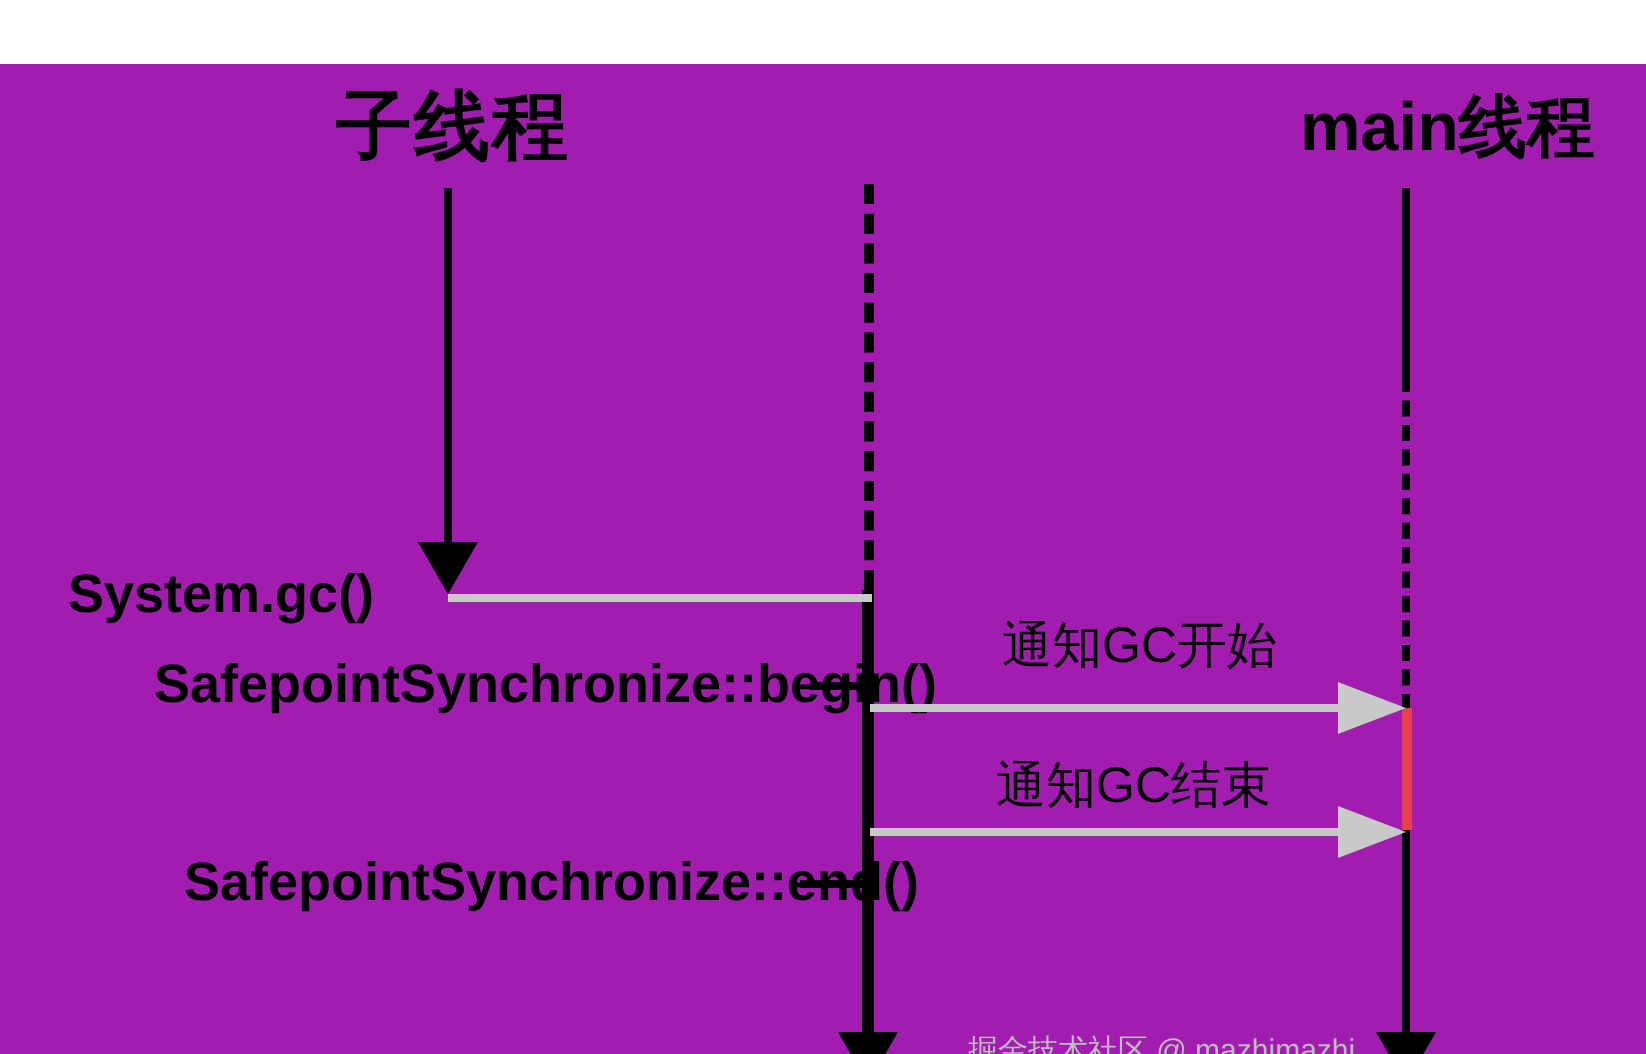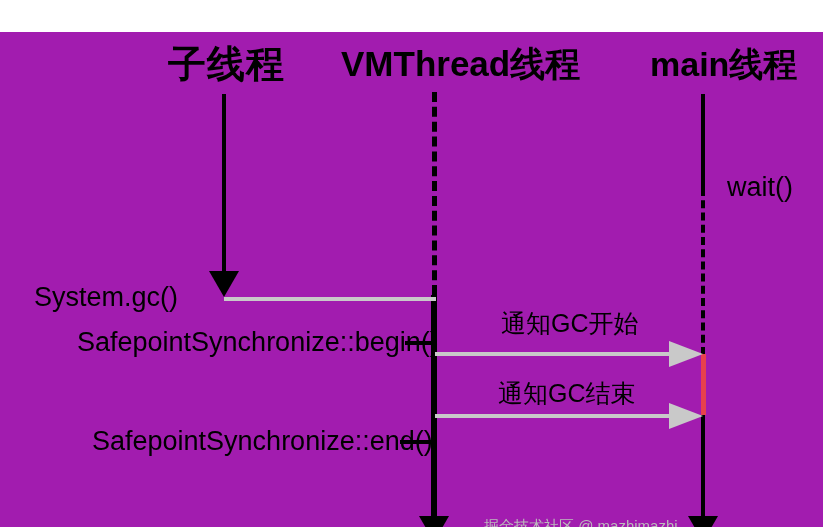--- a/index.html
+++ b/index.html
@@ -95,20 +95,21 @@
   
   .label {
     position: absolute;
     color: #000000;
     white-space: nowrap;
     line-height: 1;
   }
   .label.call-left {
     font-size: 27px;
     text-align: right;
+    font-weight: bold;
   }
   .label.msg {
     font-size: 25px;
   }
   .label.wait {
     font-size: 27px;
   }
 
   
   .watermark {
@@ -119,38 +120,36 @@
     line-height: 1;
   }
 </style>
 </head>
 <body>
 
 <div id="diagram">
 
   <div class="lane-title child">子线程</div>
 
-  <div class="lane-title vmt">VMThread线程</div>
 
   <div class="lane-title mainT">main线程</div>
 
   <div class="lifeline solid-thin" style="left:222px; top:62px; height:178px;"></div>
   <div class="arrowhead-down" style="left:209px; top:239px;"></div>
 
   <div class="lifeline dashed" style="left:432px; top:60px; height:203px;"></div>
   <div class="lifeline solid-thick" style="left:431px; top:263px; height:222px;"></div>
   <div class="arrowhead-down" style="left:419px; top:484px;"></div>
 
   <div class="lifeline solid-thin" style="left:701px; top:62px; height:94px;"></div>
   <div class="lifeline dashed-thin" style="left:701px; top:156px; height:167px;"></div>
   <div class="activation-red" style="left:701px; top:322px; height:61px;"></div>
   <div class="lifeline solid-thin" style="left:701px; top:383px; height:102px;"></div>
   <div class="arrowhead-down" style="left:688px; top:484px;"></div>
 
-  <div class="label wait" style="left:727px; top:142px;">wait()</div>
 
   <div class="label call-left" style="left:34px; top:252px;">System.gc()</div>
   <div class="msg-line" style="left:224px; top:265px; width:212px;"></div>
 
   <div class="label call-left" style="left:77px; top:297px;">SafepointSynchronize::begin()</div>
   <div class="connector" style="left:405px; top:309px; width:32px;"></div>
 
   <div class="label msg" style="left:501px; top:279px;">通知GC开始</div>
   <div class="msg-line" style="left:435px; top:320px; width:236px;"></div>
   <div class="msg-arrowhead" style="left:669px; top:309px;"></div>

